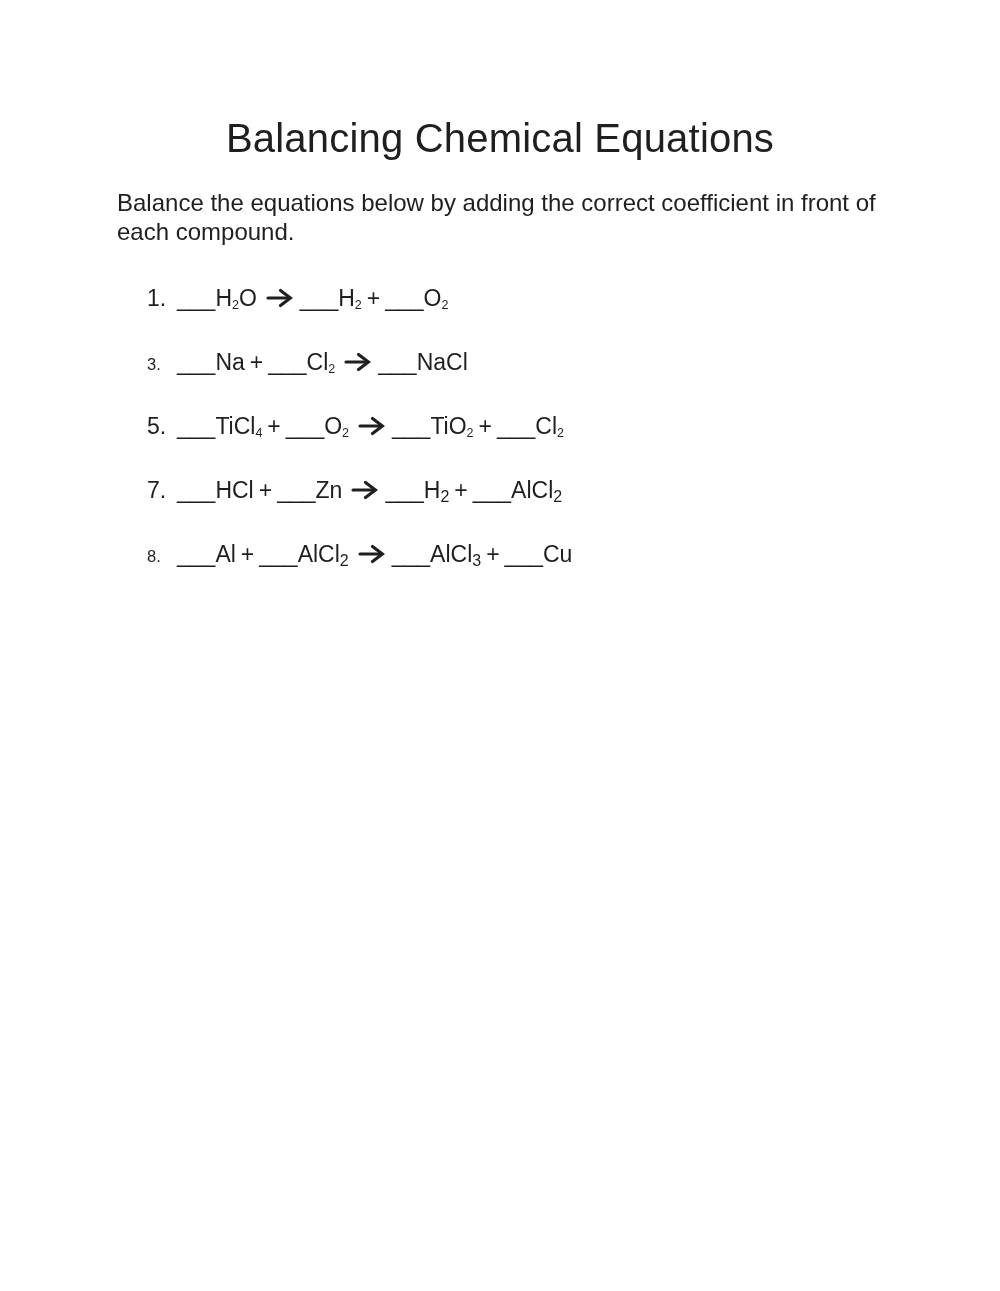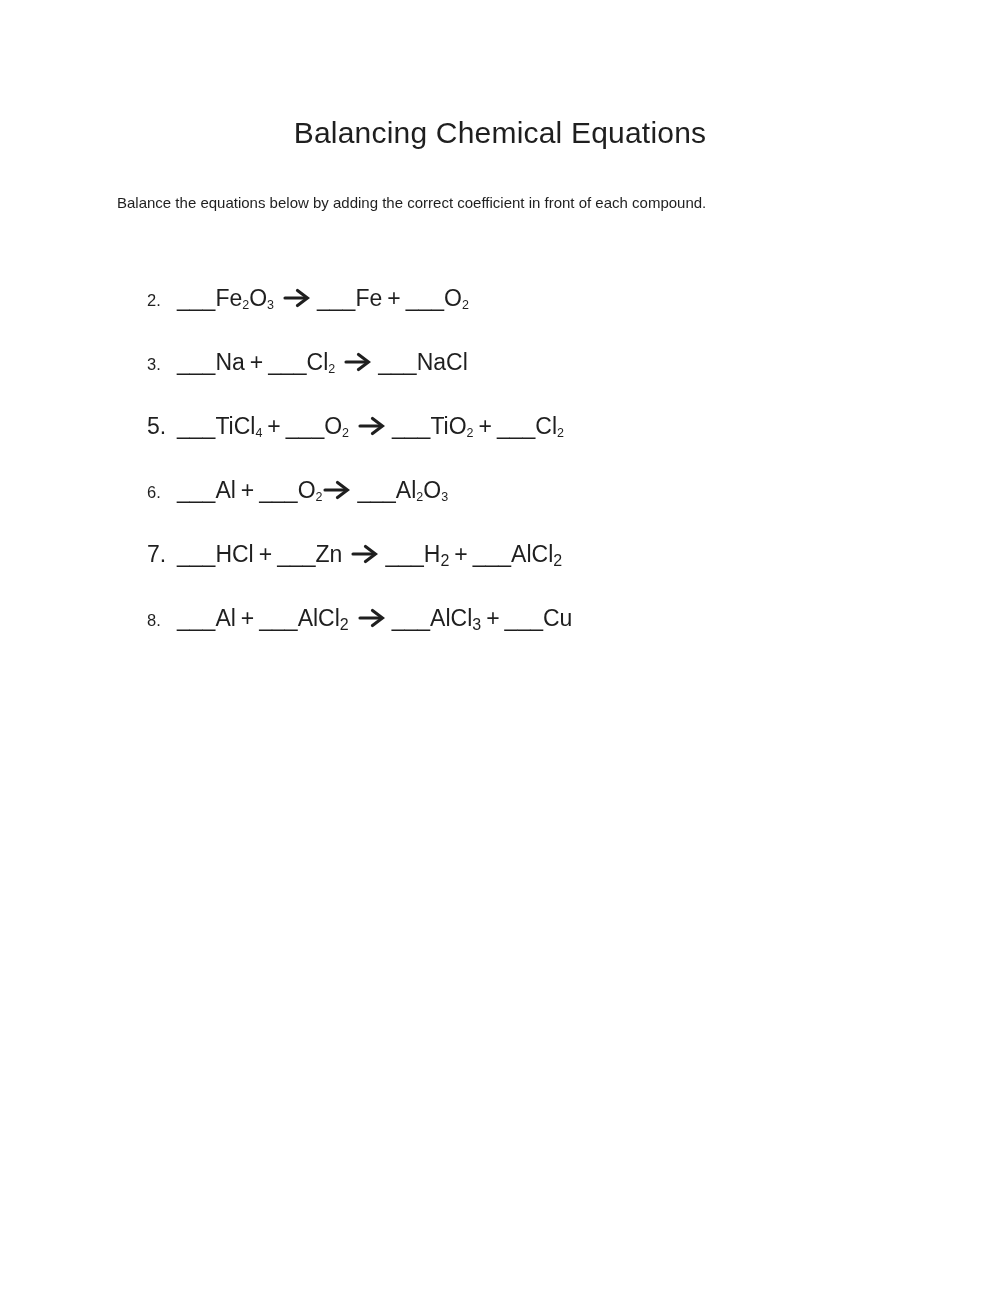--- a/index.html
+++ b/index.html
@@ -8,27 +8,27 @@
     width: 1000px; height: 1291px;
     position: relative; overflow: hidden;
     font-family: "Liberation Sans", "DejaVu Sans", sans-serif;
     color: #1f1f1f;
   }
   .page { position: absolute; inset: 0; background: #ffffff; }
 
   .title {
     position: absolute; top: 116px; left: 0; width: 100%;
     text-align: center;
-    font-size: 30px; font-weight: 400; letter-spacing: 0.2px;
+    font-size: 40px; font-weight: 400; letter-spacing: 0.2px;
     color: #1f1f1f;
   }
 
   .instructions {
     position: absolute; top: 188px; left: 117px; width: 760px;
-    font-size: 15px; line-height: 29px; font-weight: 400;
+    font-size: 24px; line-height: 29px; font-weight: 400;
     color: #1f1f1f;
   }
 
   .equations {
     position: absolute; top: 266px; left: 147px; width: 700px;
   }
   .eq-row {
     height: 64px; line-height: 64px;
     white-space: nowrap;
     font-size: 23px;
@@ -59,36 +59,32 @@
   .tok-arrow.tight { margin-left: 1px; }
   .tok-arrow svg { display: block; }
 </style>
 </head>
 <body>
 
 <div class="page">
   <h1 class="title">Balancing Chemical Equations</h1>
   <p class="instructions">Balance the equations below by adding the correct coefficient in front of each compound.</p>
   <div class="equations">
-      <div class="eq-row"><span class="eq-num">2.</span><span class="eq-body"><span class="tok-blank">___</span><span class="tok-txt">Fe</span><span class="tok-sub">2</span><span class="tok-txt">O</span><span class="tok-sub">3</span><span class="tok-arrow"><svg width="27" height="20" viewBox="0 0 27 20">
+      <div class="eq-row"><span class="eq-num large">1.</span><span class="eq-body"><span class="tok-blank">___</span><span class="tok-txt">H</span><span class="tok-sub">2</span><span class="tok-txt">O</span><span class="tok-arrow"><svg width="27" height="20" viewBox="0 0 27 20">
               <path d="M2 10 H 21" stroke="#1f1f1f" stroke-width="3.1" stroke-linecap="round" fill="none"></path>
               <path d="M14.5 2.5 L24.5 10 L14.5 17.5" stroke="#1f1f1f" stroke-width="3.1" stroke-linecap="round" stroke-linejoin="miter" fill="none"></path>
-            </svg></span><span class="tok-blank">___</span><span class="tok-txt">Fe</span><span class="tok-plus">+</span><span class="tok-blank">___</span><span class="tok-txt">O</span><span class="tok-sub">2</span></span></div>
+            </svg></span><span class="tok-blank">___</span><span class="tok-txt">H</span><span class="tok-sub">2</span><span class="tok-plus">+</span><span class="tok-blank">___</span><span class="tok-txt">O</span><span class="tok-sub">2</span></span></div>
       <div class="eq-row"><span class="eq-num">3.</span><span class="eq-body"><span class="tok-blank">___</span><span class="tok-txt">Na</span><span class="tok-plus">+</span><span class="tok-blank">___</span><span class="tok-txt">Cl</span><span class="tok-sub">2</span><span class="tok-arrow"><svg width="27" height="20" viewBox="0 0 27 20">
               <path d="M2 10 H 21" stroke="#1f1f1f" stroke-width="3.1" stroke-linecap="round" fill="none"></path>
               <path d="M14.5 2.5 L24.5 10 L14.5 17.5" stroke="#1f1f1f" stroke-width="3.1" stroke-linecap="round" stroke-linejoin="miter" fill="none"></path>
             </svg></span><span class="tok-blank">___</span><span class="tok-txt">NaCl</span></span></div>
       <div class="eq-row"><span class="eq-num large">5.</span><span class="eq-body"><span class="tok-blank">___</span><span class="tok-txt">TiCl</span><span class="tok-sub">4</span><span class="tok-plus">+</span><span class="tok-blank">___</span><span class="tok-txt">O</span><span class="tok-sub">2</span><span class="tok-arrow"><svg width="27" height="20" viewBox="0 0 27 20">
               <path d="M2 10 H 21" stroke="#1f1f1f" stroke-width="3.1" stroke-linecap="round" fill="none"></path>
               <path d="M14.5 2.5 L24.5 10 L14.5 17.5" stroke="#1f1f1f" stroke-width="3.1" stroke-linecap="round" stroke-linejoin="miter" fill="none"></path>
             </svg></span><span class="tok-blank">___</span><span class="tok-txt">TiO</span><span class="tok-sub">2</span><span class="tok-plus">+</span><span class="tok-blank">___</span><span class="tok-txt">Cl</span><span class="tok-sub">2</span></span></div>
-      <div class="eq-row"><span class="eq-num">6.</span><span class="eq-body"><span class="tok-blank">___</span><span class="tok-txt">Al</span><span class="tok-plus">+</span><span class="tok-blank">___</span><span class="tok-txt">O</span><span class="tok-sub">2</span><span class="tok-arrow tight"><svg width="27" height="20" viewBox="0 0 27 20">
-              <path d="M2 10 H 21" stroke="#1f1f1f" stroke-width="3.1" stroke-linecap="round" fill="none"></path>
-              <path d="M14.5 2.5 L24.5 10 L14.5 17.5" stroke="#1f1f1f" stroke-width="3.1" stroke-linecap="round" stroke-linejoin="miter" fill="none"></path>
-            </svg></span><span class="tok-blank">___</span><span class="tok-txt">Al</span><span class="tok-sub">2</span><span class="tok-txt">O</span><span class="tok-sub">3</span></span></div>
       <div class="eq-row subs-normal"><span class="eq-num large">7.</span><span class="eq-body"><span class="tok-blank">___</span><span class="tok-txt">HCl</span><span class="tok-plus">+</span><span class="tok-blank">___</span><span class="tok-txt">Zn</span><span class="tok-arrow"><svg width="27" height="20" viewBox="0 0 27 20">
               <path d="M2 10 H 21" stroke="#1f1f1f" stroke-width="3.1" stroke-linecap="round" fill="none"></path>
               <path d="M14.5 2.5 L24.5 10 L14.5 17.5" stroke="#1f1f1f" stroke-width="3.1" stroke-linecap="round" stroke-linejoin="miter" fill="none"></path>
             </svg></span><span class="tok-blank">___</span><span class="tok-txt">H</span><span class="tok-sub">2</span><span class="tok-plus">+</span><span class="tok-blank">___</span><span class="tok-txt">AlCl</span><span class="tok-sub">2</span></span></div>
       <div class="eq-row subs-normal"><span class="eq-num">8.</span><span class="eq-body"><span class="tok-blank">___</span><span class="tok-txt">Al</span><span class="tok-plus">+</span><span class="tok-blank">___</span><span class="tok-txt">AlCl</span><span class="tok-sub">2</span><span class="tok-arrow"><svg width="27" height="20" viewBox="0 0 27 20">
               <path d="M2 10 H 21" stroke="#1f1f1f" stroke-width="3.1" stroke-linecap="round" fill="none"></path>
               <path d="M14.5 2.5 L24.5 10 L14.5 17.5" stroke="#1f1f1f" stroke-width="3.1" stroke-linecap="round" stroke-linejoin="miter" fill="none"></path>
             </svg></span><span class="tok-blank">___</span><span class="tok-txt">AlCl</span><span class="tok-sub">3</span><span class="tok-plus">+</span><span class="tok-blank">___</span><span class="tok-txt">Cu</span></span></div>
     </div>
 </div>

